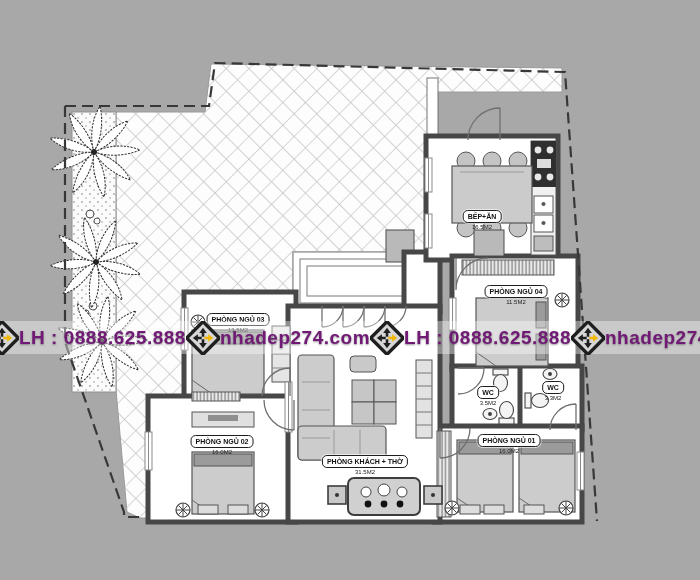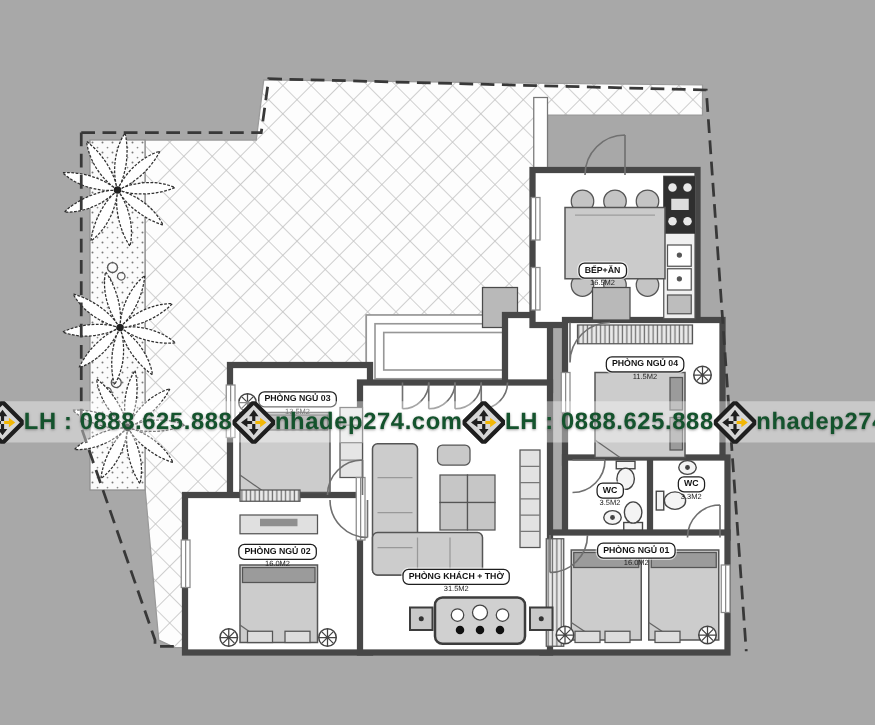--- a/index.html
+++ b/index.html
@@ -9,21 +9,21 @@
   
   .room-label{position:absolute;transform:translateX(-50%);text-align:center;z-index:2;}
   .label-box{display:inline-block;border:1px solid #1e1e1e;border-radius:5px;background:#fff;
              font-weight:bold;font-size:7px;line-height:9px;padding:1px 4px;color:#111;
              white-space:nowrap;box-shadow:0 0 0 1px rgba(255,255,255,.6);}
   .label-area{font-size:6px;line-height:7px;color:#222;margin-top:1px;}
   
   .banner{position:absolute;left:0;top:321px;width:700px;height:33px;z-index:3;
           background:rgba(255,255,255,.38);display:flex;align-items:center;
           justify-content:space-between;}
-  .wm-text{font-weight:bold;font-size:19px;color:#14532d;letter-spacing:.5px;white-space:nowrap;
+  .wm-text{font-weight:bold;font-size:19px;color:#701a75;letter-spacing:.5px;white-space:nowrap;
            text-shadow:0 1px 2px rgba(70,70,70,.55);}
   .wm-logo{width:34px;height:34px;flex:0 0 auto;}
   .wm-logo.edge-l{margin-left:-15px;}
 </style>
 </head>
 <body>
 
 <div class="stage">
 
   <svg class="plan-svg" width="700" height="580" viewBox="0 0 700 580">

